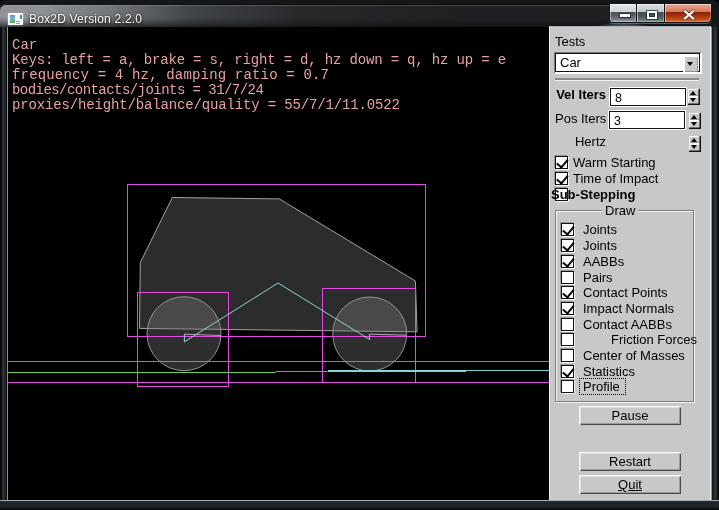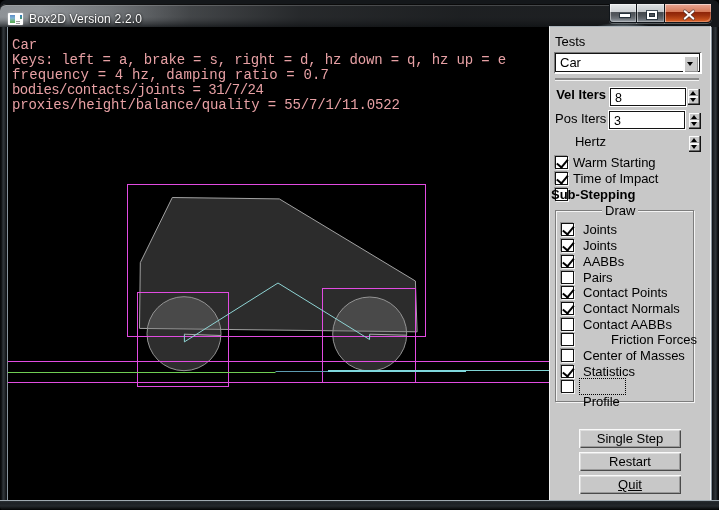--- a/index.html
+++ b/index.html
@@ -185,33 +185,33 @@
   <div class="plabel" style="left:583px; top:223px;">Joints</div>
   <div class="cb on" style="left:561px; top:239px;"></div>
   <div class="plabel" style="left:583px; top:239px;">Joints</div>
   <div class="cb on" style="left:561px; top:255px;"></div>
   <div class="plabel" style="left:583px; top:255px;">AABBs</div>
   <div class="cb" style="left:561px; top:271px;"></div>
   <div class="plabel" style="left:583px; top:271px;">Pairs</div>
   <div class="cb on" style="left:561px; top:286px;"></div>
   <div class="plabel" style="left:583px; top:286px;">Contact Points</div>
   <div class="cb on" style="left:561px; top:302px;"></div>
-  <div class="plabel" style="left:583px; top:302px;">Contact Normals</div>
+  <div class="plabel" style="left:583px; top:302px;">Impact Normals</div>
   <div class="cb" style="left:561px; top:318px;"></div>
   <div class="plabel" style="left:583px; top:318px;">Contact AABBs</div>
   <div class="cb" style="left:561px; top:333px;"></div>
   <div class="plabel" style="left:583px; top:333px;margin-left:28px;">Friction Forces</div>
   <div class="cb" style="left:561px; top:349px;"></div>
   <div class="plabel" style="left:583px; top:349px;">Center of Masses</div>
   <div class="cb on" style="left:561px; top:365px;"></div>
   <div class="plabel" style="left:583px; top:365px;">Statistics</div>
   <div class="cb" style="left:561px; top:380px;"></div>
-  <div class="plabel" style="left:583px; top:380px;margin-top:15px;">Profile</div>
+  <div class="plabel" style="left:583px; top:380px;">Profile</div>
   <div id="focusrect"></div>
 
-  <div class="gbtn" style="top:429px;">Single Step</div>
+  <div class="gbtn" style="top:406px;">Pause</div>
   <div class="gbtn" style="top:452px;">Restart</div>
   <div class="gbtn" style="top:475px;text-decoration:underline;">Quit</div>
 
   <div class="framepiece" id="fleft"></div>
   <div class="framepiece" id="fright"></div>
   <div class="framepiece" id="fbottom"></div>
 </div>
 
 </body></html>

